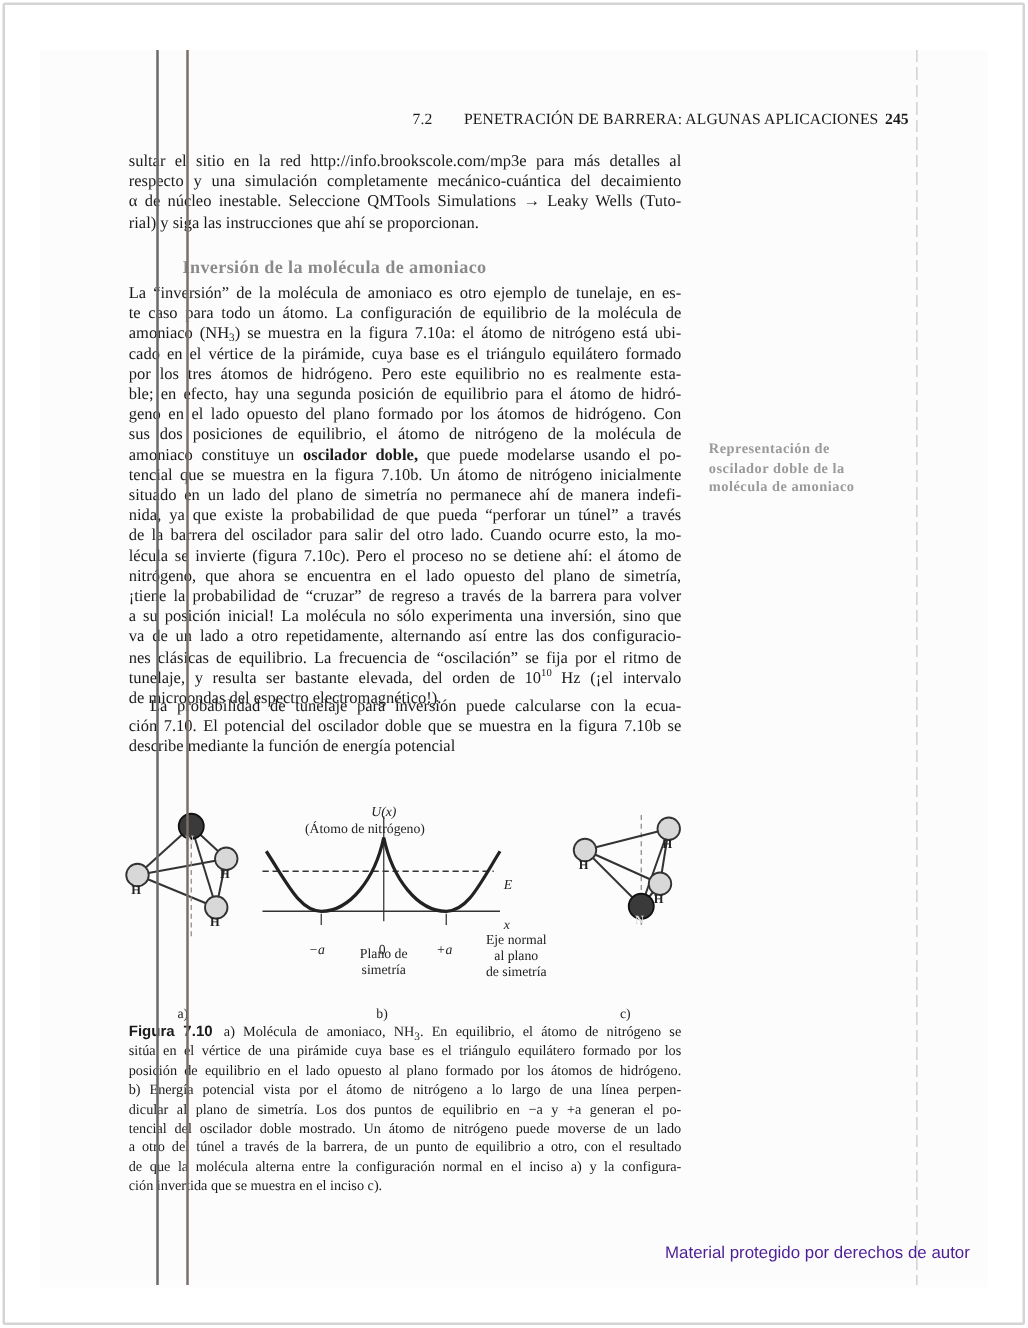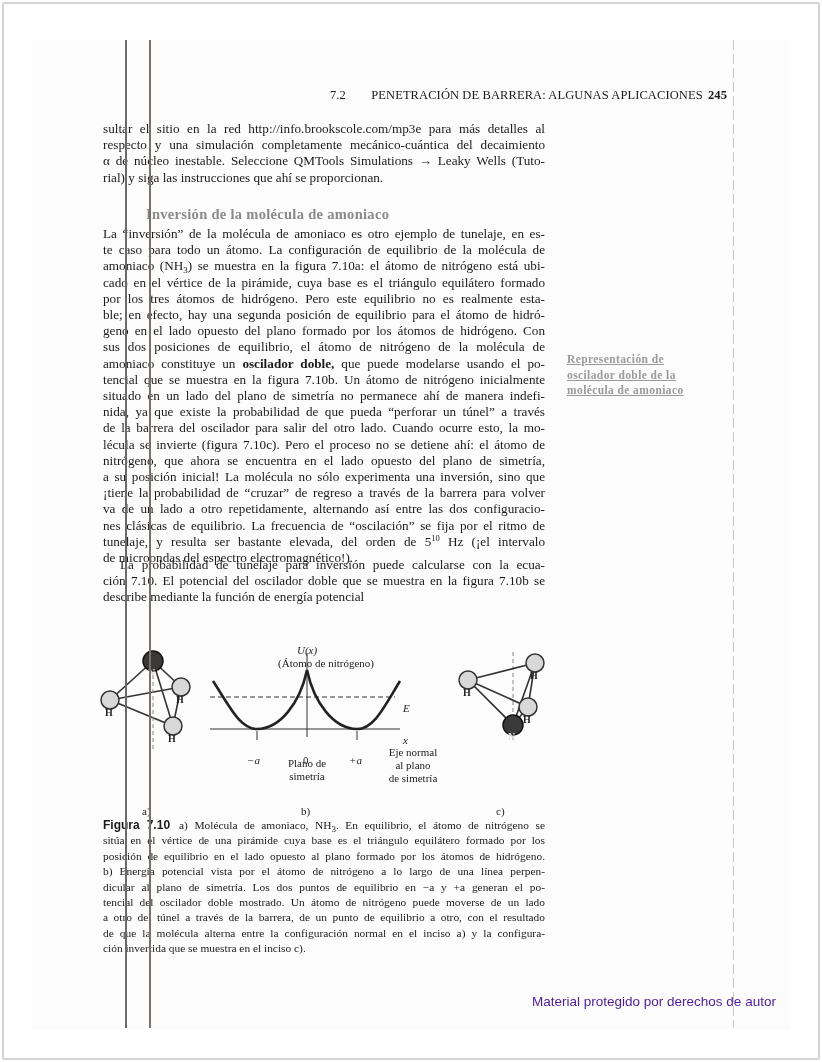--- a/index.html
+++ b/index.html
@@ -22,21 +22,21 @@
   .intro { top: 121px; }
   .section-head { position: absolute; top: 206px; left: 103px; font-size: 14.5px; font-weight: bold; color: #8a8a8a; letter-spacing: 0.3px; margin-left: 43px; }
   .body1 { top: 226px; }
   .body2 { top: 557px; }
   .indent { padding-left: 17px; }
   .bold { font-weight: bold; }
   .ital { }
   sup { font-size: 8.5px; line-height: 0; vertical-align: 5px; }
   sub { font-size: 9px; line-height: 0; vertical-align: -3px; }
 
-  .margin-note { position: absolute; left: 567px; top: 352px; width: 140px; font-size: 11.5px; line-height: 15.5px; font-weight: bold; color: #9a9a9a; letter-spacing: 0.4px; text-decoration: underline; }
+  .margin-note { position: absolute; left: 567px; top: 352px; width: 140px; font-size: 11.5px; line-height: 15.5px; font-weight: bold; color: #9a9a9a; letter-spacing: 0.4px; }
 
   .figure { position: absolute; left: 95px; top: 625px; width: 470px; height: 185px; }
   .figure svg { position: absolute; left: 0; top: 0; }
   .fig-label { position: absolute; font-size: 11px; color: #222; text-align: center; line-height: 13px; margin-top: 12px; }
 
   .caption { position: absolute; left: 103px; top: 818px; width: 442px; font-size: 11.4px; line-height: 15.4px; }
   .caption .line { display: block; white-space: nowrap; text-align: justify; text-align-last: justify; }
   .caption .line.last { text-align-last: left; }
   .caption .fignum { font-family: "Liberation Sans", "DejaVu Sans", sans-serif; font-weight: bold; font-size: 12px; margin-right: 9px; }
 
@@ -72,25 +72,25 @@
   <span class="line">ble; en efecto, hay una segunda posición de equilibrio para el átomo de hidró-</span>
   <span class="line">geno en el lado opuesto del plano formado por los átomos de hidrógeno. Con</span>
   <span class="line">sus dos posiciones de equilibrio, el átomo de nitrógeno de la molécula de</span>
   <span class="line"><span>amoniaco constituye un </span><span class="bold">oscilador doble,</span><span> que puede modelarse usando el po-</span></span>
   <span class="line">tencial que se muestra en la figura 7.10b. Un átomo de nitrógeno inicialmente</span>
   <span class="line">situado en un lado del plano de simetría no permanece ahí de manera indefi-</span>
   <span class="line">nida, ya que existe la probabilidad de que pueda “perforar un túnel” a través</span>
   <span class="line">de la barrera del oscilador para salir del otro lado. Cuando ocurre esto, la mo-</span>
   <span class="line"><span>lécula se </span><span class="ital">invierte</span><span> (figura 7.10c). Pero el proceso no se detiene ahí: el átomo de</span></span>
   <span class="line">nitrógeno, que ahora se encuentra en el lado opuesto del plano de simetría,</span>
+  <span class="line">¡tiene la probabilidad de “cruzar” de regreso a través de la barrera para volver</span>
   <span class="line">a su posición inicial! La molécula no sólo experimenta una inversión, sino que</span>
-  <span class="line">¡tiene la probabilidad de “cruzar” de regreso a través de la barrera para volver</span>
   <span class="line">va de un lado a otro repetidamente, alternando así entre las dos configuracio-</span>
   <span class="line">nes clásicas de equilibrio. La frecuencia de “oscilación” se fija por el ritmo de</span>
-  <span class="line"><span>tunelaje, y resulta ser bastante elevada, del orden de 5</span><sup>10</sup><span> Hz (¡el intervalo</span></span>
+  <span class="line"><span>tunelaje, y resulta ser bastante elevada, del orden de 10</span><sup>10</sup><span> Hz (¡el intervalo</span></span>
   <span class="line last">de microondas del espectro electromagnético!).</span>
 </div>
 
 <div class="col body2">
   <span class="line indent">La probabilidad de tunelaje para inversión puede calcularse con la ecua-</span>
   <span class="line">ción 7.10. El potencial del oscilador doble que se muestra en la figura 7.10b se</span>
   <span class="line last">describe mediante la función de energía potencial</span>
 </div>
 
 <div class="margin-note">Representación de oscilador doble de la molécula de amoniaco</div>
@@ -144,21 +144,21 @@
   <span class="fig-label" style="left:10px;top:69px;font-weight:bold;font-size:10px;">H</span>
   <span class="fig-label" style="left:81px;top:56px;font-weight:bold;font-size:10px;">H</span>
   <span class="fig-label" style="left:73px;top:95px;font-weight:bold;font-size:10px;">H</span>
 
   <span class="fig-label" style="left:368px;top:49px;font-weight:bold;font-size:10px;">H</span>
   <span class="fig-label" style="left:435px;top:32px;font-weight:bold;font-size:10px;">H</span>
   <span class="fig-label" style="left:428px;top:76px;font-weight:bold;font-size:10px;">H</span>
   <span class="fig-label" style="left:413px;top:93px;color:#ddd;font-weight:bold;font-size:10px;">N</span>
 
   <span class="fig-label ital" style="left:202px;top:7px;font-style:italic;">U(x)</span>
-  <span class="fig-label" style="left:176px;top:20px;width:110px;">(Átomo de nitrógeno)</span>
+  <span class="fig-label" style="left:142px;top:20px;width:110px;">(Átomo de nitrógeno)</span>
   <span class="fig-label" style="left:308px;top:65px;font-style:italic;">E</span>
   <span class="fig-label" style="left:308px;top:97px;font-style:italic;">x</span>
   <span class="fig-label" style="left:152px;top:117px;font-style:italic;">−a</span>
   <span class="fig-label" style="left:208px;top:117px;">0</span>
   <span class="fig-label" style="left:254px;top:117px;font-style:italic;">+a</span>
   <span class="fig-label" style="left:182px;top:120px;width:60px;">
     <span>Plano de</span><br>
     <span>simetría</span>
   </span>
   <span class="fig-label" style="left:283px;top:109px;width:70px;">

